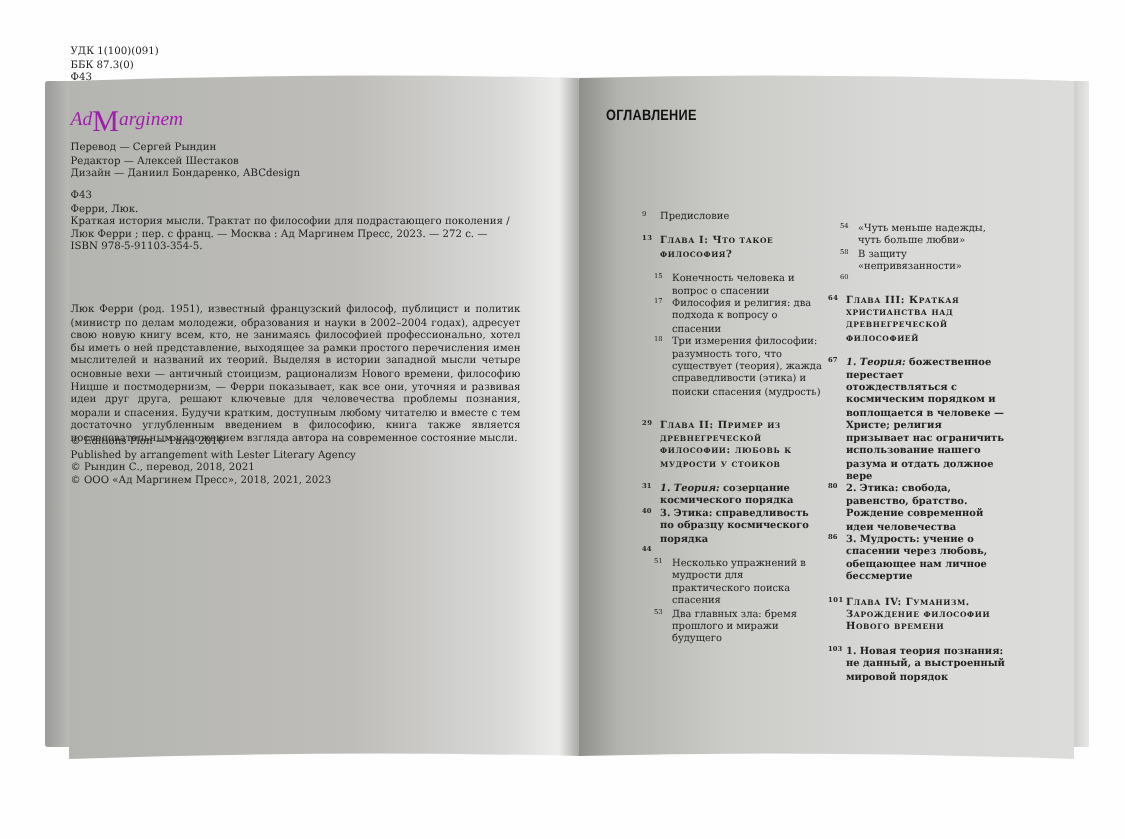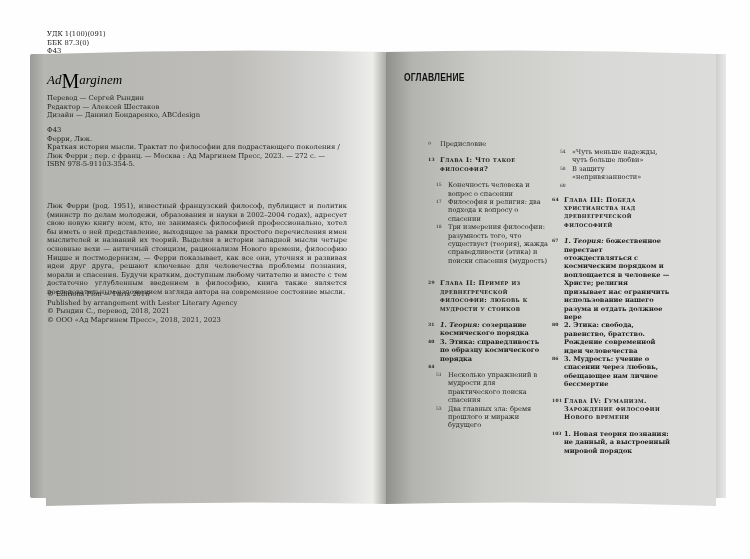--- a/index.html
+++ b/index.html
@@ -6,21 +6,21 @@
   body{width:750px;height:559px;background:#fefefe;position:relative;overflow:hidden;font-family:"DejaVu Serif","Liberation Serif",serif;color:#1c1c1c;}
   .shadow{position:absolute;left:40px;top:465px;width:680px;height:40px;background:radial-gradient(ellipse at center, rgba(0,0,0,0.10) 0%, rgba(0,0,0,0) 70%);}
   .book{position:absolute;left:30px;top:48px;width:700px;height:460px;}
   .edge-left{position:absolute;left:0;top:6px;width:16px;height:444px;background:linear-gradient(90deg,#9a9a98,#b9b9b6);border-radius:2px 0 0 2px;}
   .edge-right{position:absolute;right:4px;top:6px;width:10px;height:444px;background:linear-gradient(90deg,#cfcfcd,#e8e8e6);}
   .page{position:absolute;top:0;height:460px;}
   .page-left{left:16px;width:340px;background:linear-gradient(90deg,#b4b4b0 0%,#bebdba 55%,#d8d8d6 85%,#ededeb 96%,#a9a9a6 100%);border-radius:2px 6px 0 0;clip-path:path('M0 6 Q170 0 340 4 L340 456 Q170 452 0 458 Z');}
   .page-right{left:356px;width:330px;background:linear-gradient(90deg,#8f8f8c 0%,#b3b3b0 8%,#cbcbc8 30%,#d9d9d7 65%,#dcdcda 100%);clip-path:path('M0 4 Q165 0 330 6 L330 458 Q165 452 0 456 Z');}
   .text{position:absolute;font-size:6.8px;line-height:8.6px;color:#222;}
   .l-head{left:47px;top:30px;}
-  .logo{position:absolute;left:47px;top:66px;font-family:"Liberation Serif",serif;font-style:italic;font-size:13px;color:#000000;}
+  .logo{position:absolute;left:47px;top:66px;font-family:"Liberation Serif",serif;font-style:italic;font-size:13px;color:#a21caf;}
   .logo .big{font-size:20px;font-style:normal;position:relative;top:4px;}
   .l-credits{left:47px;top:94px;}
   .l-cat{left:47px;top:126px;width:300px;}
   .l-abstract{left:47px;top:190px;width:300px;text-align:justify;margin-top:12px;}
   .l-copy{left:47px;top:290px;}
   .toc-title{position:absolute;left:404px;top:72px;font-family:"Liberation Sans",sans-serif;font-weight:bold;font-size:10px;letter-spacing:0.2px;color:#111;transform:scaleX(0.85);transform-origin:left;}
   .toc-col{position:absolute;font-size:6.6px;line-height:8.4px;color:#222;}
   .toc-c1{left:428px;top:140px;width:120px;}
   .toc-c2{left:552px;top:148px;width:120px;}
   .entry{position:relative;padding-left:12px;margin:0;}
@@ -94,21 +94,21 @@
   <div class="gap"></div>
   <div class="entry sub"><span class="pg">51</span><span>Несколько упражнений в мудрости для практического поиска спасения</span></div>
   <div class="entry sub"><span class="pg">53</span><span>Два главных зла: бремя прошлого и миражи будущего</span></div>
 </div>
 
 <div class="toc-col toc-c2">
   <div class="entry sub"><span class="pg">54</span><span>«Чуть меньше надежды, чуть больше любви»</span></div>
   <div class="entry sub"><span class="pg">58</span><span>В защиту «непривязанности»</span></div>
   <div class="entry sub"><span class="pg">60</span></div>
   <div class="gap2"></div>
-  <div class="entry chap"><span class="pg">64</span><span>Глава III: Победа христианства над древнегреческой философией</span></div>
+  <div class="entry chap"><span class="pg">64</span><span>Глава III: Краткая христианства над древнегреческой философией</span></div>
   <div class="gap"></div>
   <div class="entry b"><span class="pg">67</span><i>1. Теория:</i><span> божественное перестает отождествляться с космическим порядком и воплощается в человеке — Христе; религия призывает нас ограничить использование нашего разума и отдать должное вере</span></div>
   <div class="entry b"><span class="pg">80</span><span>2. Этика: свобода, равенство, братство. Рождение современной идеи человечества</span></div>
   <div class="entry b"><span class="pg">86</span><span>3. Мудрость: учение о спасении через любовь, обещающее нам личное бессмертие</span></div>
   <div class="gap"></div>
   <div class="entry chap"><span class="pg">101</span><span>Глава IV: Гуманизм. Зарождение философии Нового времени</span></div>
   <div class="gap"></div>
   <div class="entry b"><span class="pg">103</span><span>1. Новая теория познания: не данный, а выстроенный мировой порядок</span></div>
 </div>
 

